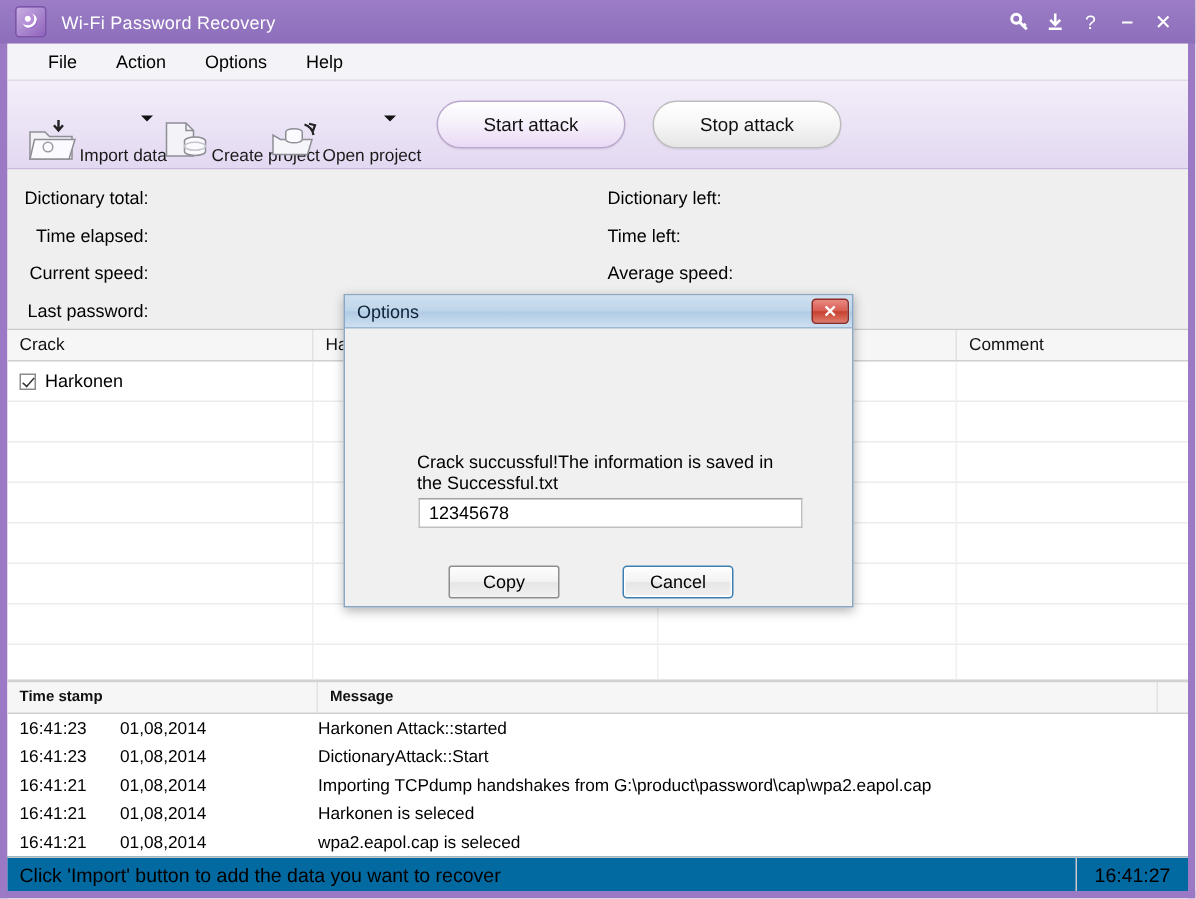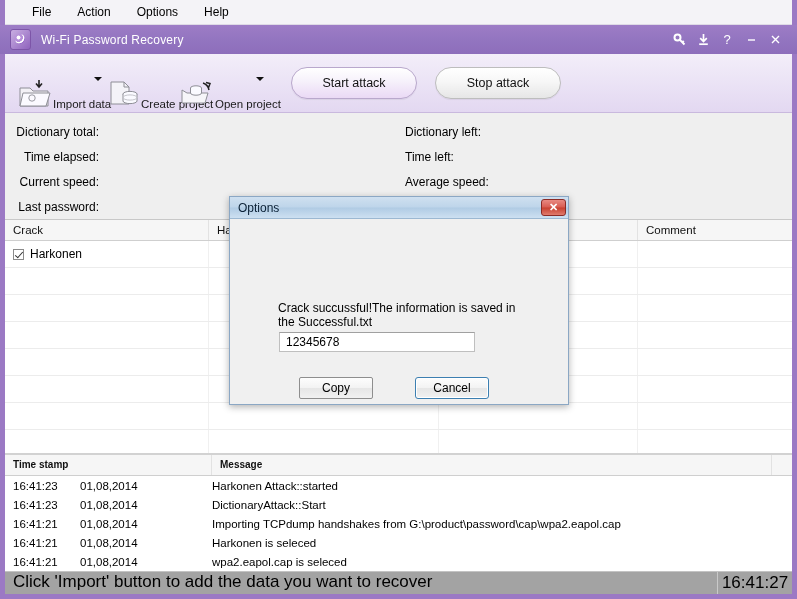--- a/index.html
+++ b/index.html
@@ -332,24 +332,25 @@
   .log-msg {
     flex: 1;
     padding-left: 0px;
     white-space: nowrap;
     overflow: hidden;
   }
 
   
   #statusbar {
     flex: 0 0 22px;
-    background: #a3a3a3;
+    background: #0369a1;
     border-top: 1px solid #c3c3c3;
     display: flex;
-    font-size: 17px;
+    align-items: center;
+    font-size: 13px;
   }
   #status-text {
     padding-left: 8px;
     flex: 1;
     white-space: nowrap;
   }
   #status-time {
     width: 75px;
     border-left: 1px solid #c9c9c9;
     height: 100%;
@@ -411,21 +412,21 @@
     position: absolute;
     left: 48px; top: 82px;
     width: 240px;
     font-size: 12px;
     line-height: 14px;
     color: #000;
   }
   #password-field {
     position: absolute;
     left: 49px; top: 113px;
-    width: 196px; height: 20px;
+    width: 256px; height: 20px;
     background: #ffffff;
     border: 1px solid #bfbfbf;
     border-top-color: #a0a0a0;
     box-sizing: border-box;
     font-family: "Liberation Sans", sans-serif;
     font-size: 12px;
     color: #000;
     padding: 0 0 0 6px;
     outline: none;
   }
@@ -450,27 +451,20 @@
     left: 185px; top: 158px;
     border: 1px solid #3c7fb1;
     border-radius: 3px;
     box-shadow: inset 0 0 0 1px #ffffff;
   }
 </style>
 </head>
 <body>
 
 <div id="app-window">
-
-  <div id="menubar">
-    <div class="menu-item">File</div>
-    <div class="menu-item">Action</div>
-    <div class="menu-item">Options</div>
-    <div class="menu-item">Help</div>
-  </div>
 
   <div id="titlebar">
     <div id="app-icon"></div>
     <div id="window-title">Wi-Fi Password Recovery</div>
     <div id="titlebar-controls">
       <div class="tb-btn">
         <svg width="13" height="13" viewBox="0 0 13 13">
             <circle cx="4.5" cy="4.5" r="3" fill="none" stroke="#fff" stroke-width="2"></circle>
             <path d="M6.4 6.4 L11.5 11.5 M9.3 9.3 L10.8 7.9" stroke="#fff" stroke-width="2" fill="none"></path>
           </svg>
@@ -488,20 +482,27 @@
           </svg>
       </div>
       <div class="tb-btn">
         <svg width="13" height="13" viewBox="0 0 13 13">
             <path d="M3 3 L10 10 M10 3 L3 10" stroke="#fff" stroke-width="1.4"></path>
           </svg>
       </div>
     </div>
   </div>
 
+  <div id="menubar">
+    <div class="menu-item">File</div>
+    <div class="menu-item">Action</div>
+    <div class="menu-item">Options</div>
+    <div class="menu-item">Help</div>
+  </div>
+
   <div id="toolbar">
 
     <div class="tool-btn">
       <div class="tool-ico">
         <svg width="36" height="30" viewBox="0 0 36 30">
           <path d="M3 10 L3 27 L31 27 L31 12 L16 12 L13 9 L3 9 Z" fill="#f3f1f6" stroke="#8e8e96" stroke-width="1"></path>
           <path d="M6 14 L33 14 L29 27 L3 27 Z" fill="#fbfaff" stroke="#8e8e96" stroke-width="1"></path>
           <circle cx="15" cy="19" r="3.2" fill="none" stroke="#9a9aa2" stroke-width="1"></circle>
           <path d="M22 1 L22 7 M19 4.5 L22 8 L25 4.5" stroke="#222" stroke-width="1.6" fill="none"></path>
         </svg>

